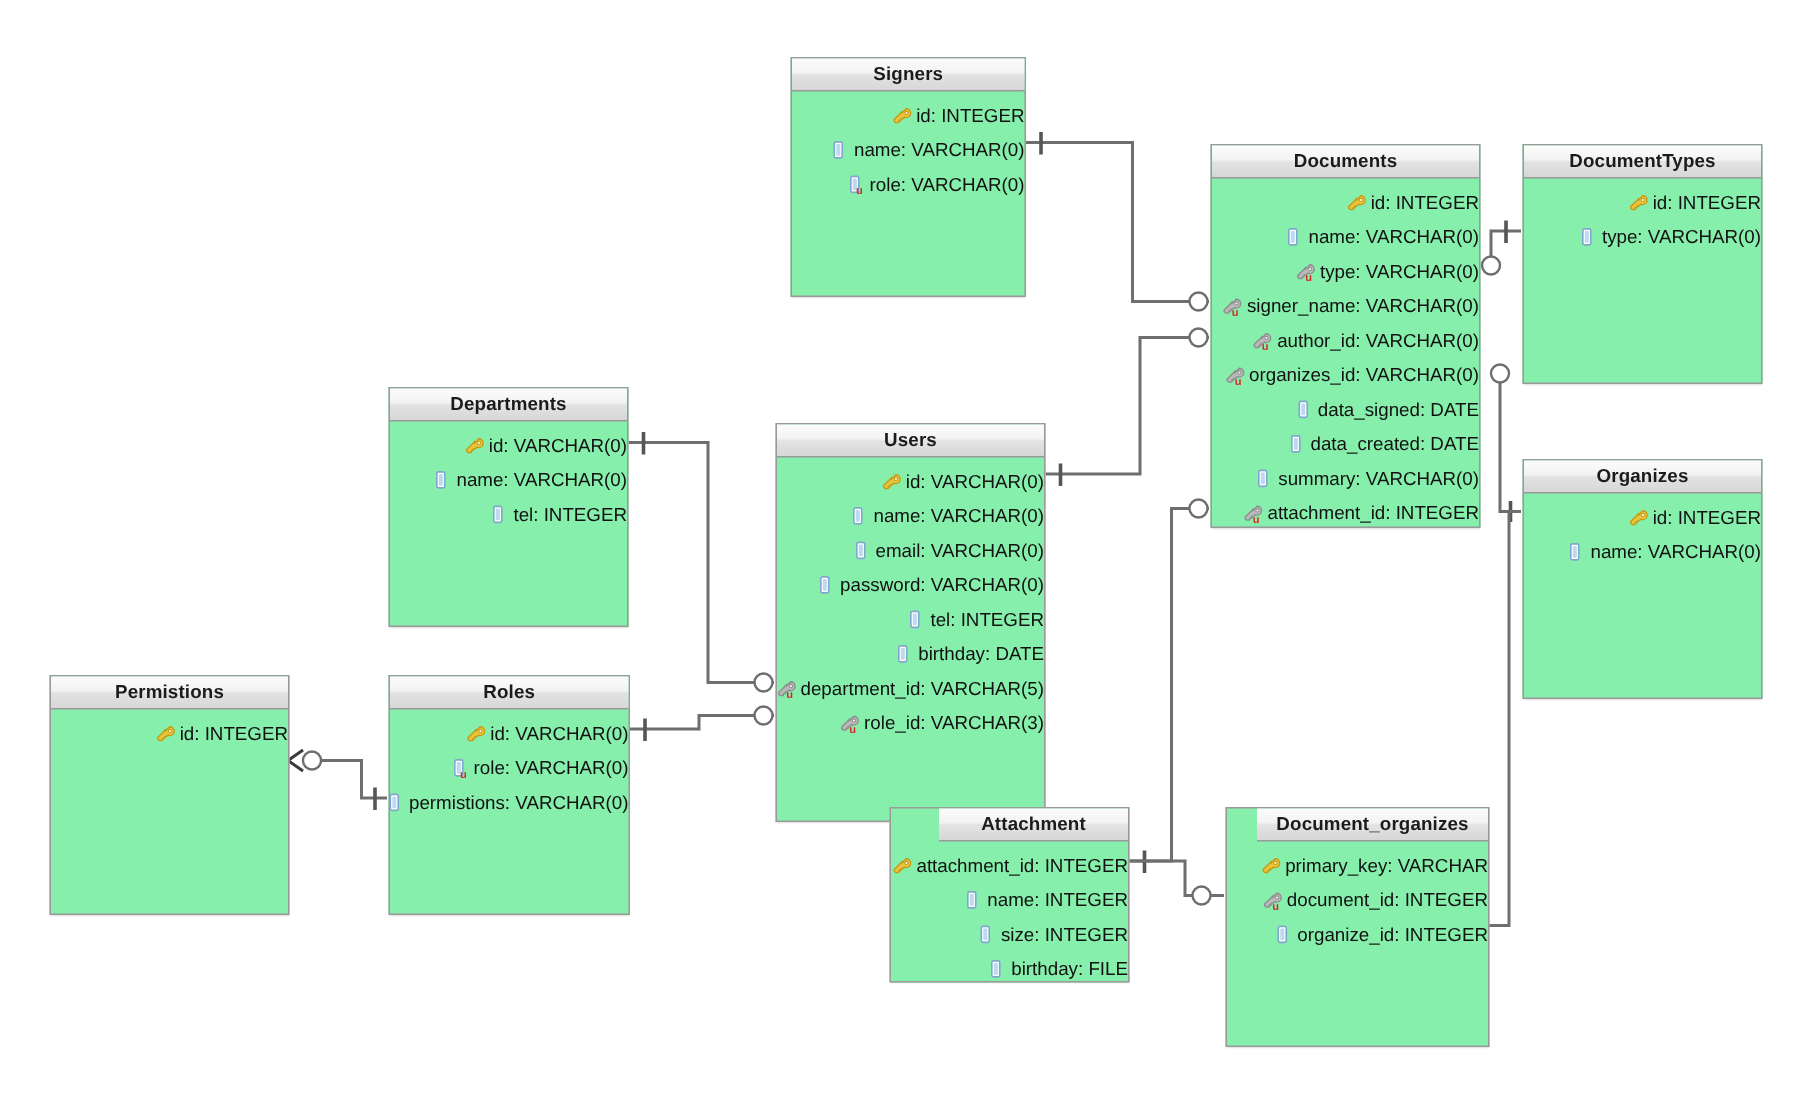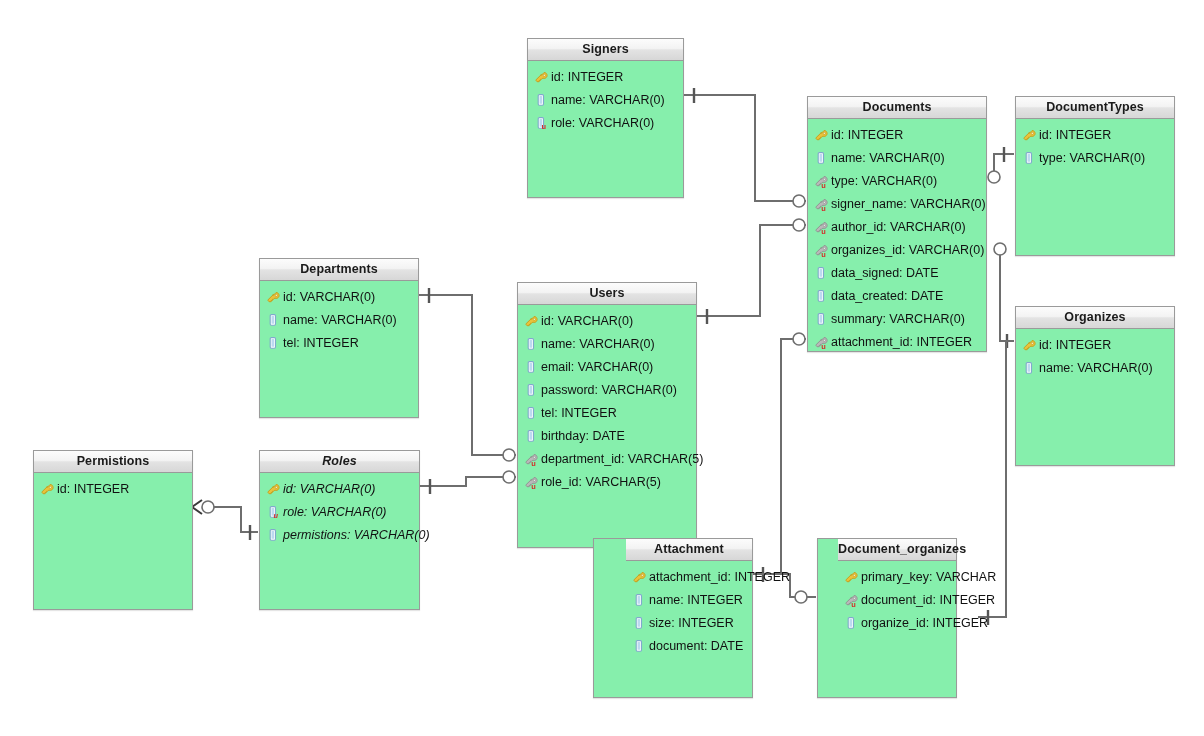--- a/index.html
+++ b/index.html
@@ -35,20 +35,21 @@
   }
   .ent-body{padding:4px 0 0 0;}
   .attr{
     display:flex;
     align-items:center;
     height:23px;
     padding-left:6px;
     font-size:12.5px;
     color:#111111;
     white-space:nowrap;
+    justify-content:flex-end;
   }
   .attr .ico{
     width:14px;min-width:14px;height:14px;
     margin-right:3px;
     position:relative;
     display:inline-block;
   }
   .attr .txt{position:relative;top:0px;}
 
   
@@ -446,41 +447,41 @@
         <div class="attr">
           <span class="ico">
             <svg viewBox="0 0 14 14">
               <g transform="translate(0.5,0.5)">
                 <path d="M9.6 2.0 C11.3 2.0 12.6 3.3 12.6 5.0 C12.6 6.6 11.3 7.9 9.6 7.9 C9.1 7.9 8.7 7.8 8.3 7.6 L7.1 8.8 L5.9 8.8 L5.9 10.0 L4.7 10.0 L4.7 11.2 L2.6 11.2 L1.6 10.2 L1.6 9.2 L6.9 4.0 C6.8 3.6 6.7 3.3 6.7 5.0 Z" fill="#b9b9b9" stroke="#8d8d8d" stroke-width="0.9" stroke-linejoin="round"></path>
                 <circle cx="9.8" cy="4.8" r="1.05" fill="#ffffff" stroke="#8d8d8d" stroke-width="0.7"></circle>
               </g>
               <text x="7.2" y="13.6" font-family="Liberation Sans, sans-serif" font-size="7.4" font-weight="bold" fill="#d42a2a">u</text>
             </svg>
           </span>
-          <span class="txt">role_id: VARCHAR(5)</span>
+          <span class="txt">role_id: VARCHAR(3)</span>
         </div>
       </div>
     </div>
     <div class="entity" style="left: 33px; top: 450px; width: 160px; height: 160px;">
       <div class="ent-header">Permistions</div>
       <div class="ent-body">
         <div class="attr">
           <span class="ico">
             <svg viewBox="0 0 14 14">
               <g transform="translate(0.5,0.5)">
                 <path d="M9.6 2.0 C11.3 2.0 12.6 3.3 12.6 5.0 C12.6 6.6 11.3 7.9 9.6 7.9 C9.1 7.9 8.7 7.8 8.3 7.6 L7.1 8.8 L5.9 8.8 L5.9 10.0 L4.7 10.0 L4.7 11.2 L2.6 11.2 L1.6 10.2 L1.6 9.2 L6.9 4.0 C6.8 3.6 6.7 3.3 6.7 5.0 Z" fill="#e8c33c" stroke="#c59b16" stroke-width="0.9" stroke-linejoin="round"></path>
                 <circle cx="9.8" cy="4.8" r="1.05" fill="#ffffff" stroke="#c59b16" stroke-width="0.7"></circle>
               </g>
             </svg>
           </span>
           <span class="txt">id: INTEGER</span>
         </div>
       </div>
     </div>
-    <div class="entity" style="left: 259px; top: 450px; width: 161px; height: 160px; font-style: italic;">
+    <div class="entity" style="left: 259px; top: 450px; width: 161px; height: 160px;">
       <div class="ent-header">Roles</div>
       <div class="ent-body">
         <div class="attr">
           <span class="ico">
             <svg viewBox="0 0 14 14">
               <g transform="translate(0.5,0.5)">
                 <path d="M9.6 2.0 C11.3 2.0 12.6 3.3 12.6 5.0 C12.6 6.6 11.3 7.9 9.6 7.9 C9.1 7.9 8.7 7.8 8.3 7.6 L7.1 8.8 L5.9 8.8 L5.9 10.0 L4.7 10.0 L4.7 11.2 L2.6 11.2 L1.6 10.2 L1.6 9.2 L6.9 4.0 C6.8 3.6 6.7 3.3 6.7 5.0 Z" fill="#e8c33c" stroke="#c59b16" stroke-width="0.9" stroke-linejoin="round"></path>
                 <circle cx="9.8" cy="4.8" r="1.05" fill="#ffffff" stroke="#c59b16" stroke-width="0.7"></circle>
               </g>
             </svg>
@@ -505,21 +506,21 @@
               <g>
                 <rect x="4.2" y="1.6" width="5.3" height="10.6" rx="1.1" fill="#ffffff" stroke="#7fa9cc" stroke-width="1.1"></rect>
                 <rect x="5.5" y="3.0" width="2.7" height="7.8" rx="0.6" fill="#bcd9f0"></rect>
               </g>
             </svg>
           </span>
           <span class="txt">permistions: VARCHAR(0)</span>
         </div>
       </div>
     </div>
-    <div class="entity" style="left: 593px; top: 538px; width: 160px; height: 160px; padding-left: 32px;">
+    <div class="entity" style="left: 593px; top: 538px; width: 160px; height: 117px; padding-left: 32px;">
       <div class="ent-header">Attachment</div>
       <div class="ent-body">
         <div class="attr">
           <span class="ico">
             <svg viewBox="0 0 14 14">
               <g transform="translate(0.5,0.5)">
                 <path d="M9.6 2.0 C11.3 2.0 12.6 3.3 12.6 5.0 C12.6 6.6 11.3 7.9 9.6 7.9 C9.1 7.9 8.7 7.8 8.3 7.6 L7.1 8.8 L5.9 8.8 L5.9 10.0 L4.7 10.0 L4.7 11.2 L2.6 11.2 L1.6 10.2 L1.6 9.2 L6.9 4.0 C6.8 3.6 6.7 3.3 6.7 5.0 Z" fill="#e8c33c" stroke="#c59b16" stroke-width="0.9" stroke-linejoin="round"></path>
                 <circle cx="9.8" cy="4.8" r="1.05" fill="#ffffff" stroke="#c59b16" stroke-width="0.7"></circle>
               </g>
             </svg>
@@ -550,25 +551,25 @@
         </div>
         <div class="attr">
           <span class="ico">
             <svg viewBox="0 0 14 14">
               <g>
                 <rect x="4.2" y="1.6" width="5.3" height="10.6" rx="1.1" fill="#ffffff" stroke="#7fa9cc" stroke-width="1.1"></rect>
                 <rect x="5.5" y="3.0" width="2.7" height="7.8" rx="0.6" fill="#bcd9f0"></rect>
               </g>
             </svg>
           </span>
-          <span class="txt">document: DATE</span>
-        </div>
-      </div>
-    </div>
-    <div class="entity" style="left: 817px; top: 538px; width: 140px; height: 160px; padding-left: 20px;">
+          <span class="txt">birthday: FILE</span>
+        </div>
+      </div>
+    </div>
+    <div class="entity" style="left: 817px; top: 538px; width: 176px; height: 160px; padding-left: 20px;">
       <div class="ent-header">Document_organizes</div>
       <div class="ent-body">
         <div class="attr">
           <span class="ico">
             <svg viewBox="0 0 14 14">
               <g transform="translate(0.5,0.5)">
                 <path d="M9.6 2.0 C11.3 2.0 12.6 3.3 12.6 5.0 C12.6 6.6 11.3 7.9 9.6 7.9 C9.1 7.9 8.7 7.8 8.3 7.6 L7.1 8.8 L5.9 8.8 L5.9 10.0 L4.7 10.0 L4.7 11.2 L2.6 11.2 L1.6 10.2 L1.6 9.2 L6.9 4.0 C6.8 3.6 6.7 3.3 6.7 5.0 Z" fill="#e8c33c" stroke="#c59b16" stroke-width="0.9" stroke-linejoin="round"></path>
                 <circle cx="9.8" cy="4.8" r="1.05" fill="#ffffff" stroke="#c59b16" stroke-width="0.7"></circle>
               </g>
             </svg>

